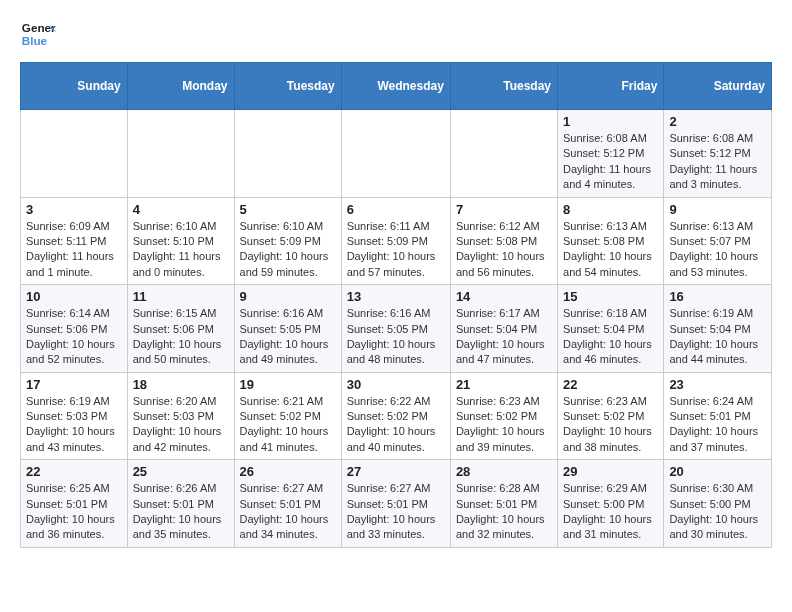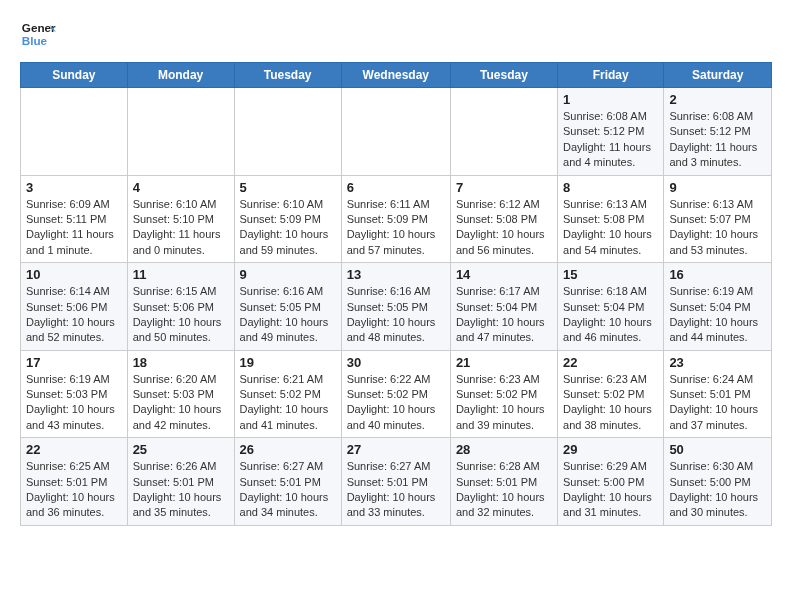--- a/index.html
+++ b/index.html
@@ -43,22 +43,22 @@
       color: #444;
     }
     .calendar {
       width: 100%;
       border-collapse: collapse;
       font-size: 11px;
     }
     .calendar thead th {
       background: #3a7abf;
       color: #fff;
-      padding: 5px 6px;
-      text-align: center;
+      padding: 16px 6px;
+      text-align: right;
       font-size: 12px;
       font-weight: bold;
       border: 1px solid #2a6aaf;
     }
     .calendar tbody td {
       border: 1px solid #ccc;
       vertical-align: top;
       padding: 4px 5px;
       width: 113px;
       min-height: 80px;
@@ -245,19 +245,19 @@
           </td>
           <td>
             <span class="day-number">28</span>
             <div class="day-info">Sunrise: 6:28 AM<br>Sunset: 5:01 PM<br>Daylight: 10 hours<br>and 32 minutes.</div>
           </td>
           <td>
             <span class="day-number">29</span>
             <div class="day-info">Sunrise: 6:29 AM<br>Sunset: 5:00 PM<br>Daylight: 10 hours<br>and 31 minutes.</div>
           </td>
           <td>
-            <span class="day-number">50</span>
+            <span class="day-number">20</span>
             <div class="day-info">Sunrise: 6:30 AM<br>Sunset: 5:00 PM<br>Daylight: 10 hours<br>and 30 minutes.</div>
           </td>
         </tr>
       </tbody>
   </table>
 </div>
 
 </body></html>

